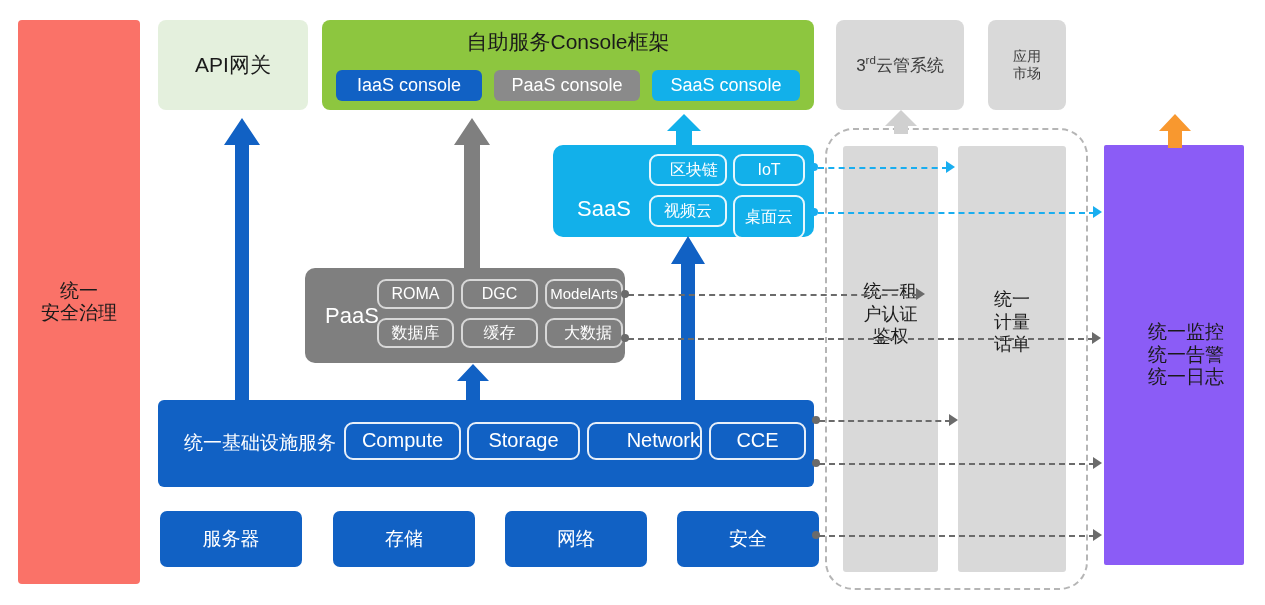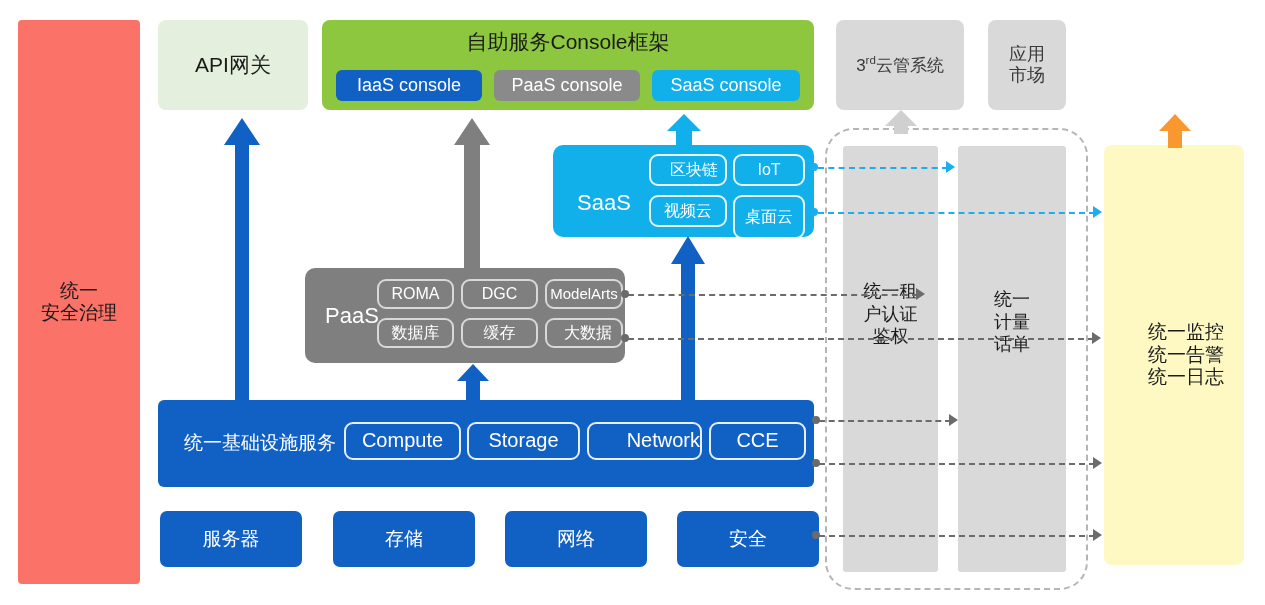--- a/index.html
+++ b/index.html
@@ -3,21 +3,21 @@
 <meta charset="utf-8">
 <style>
   html,body{margin:0;padding:0;background:#ffffff;}
   body{font-family:"Liberation Sans","DejaVu Sans",sans-serif;}
   #stage{position:relative;width:1265px;height:605px;background:#fff;overflow:hidden;}
   .box{position:absolute;box-sizing:border-box;display:flex;align-items:center;justify-content:center;text-align:center;line-height:1.18;}
   .lbl{white-space:pre-line;}
 
   
   .panel-red{background:#fa7268;border-radius:4px;color:#1a1a1a;font-size:19px;}
-  .panel-orange{background:#fef9c3;border-radius:8px;color:#1a1a1a;font-size:19px;padding-left:24px;}
+  .panel-orange{background:#8b5cf6;border-radius:2px;color:#1a1a1a;font-size:19px;padding-left:24px;}
 
   
   .box-apigw{background:#e4f0dd;border-radius:8px;color:#1a1a1a;font-size:21px;}
   .box-console{background:#8dc63f;border-radius:8px;}
   .box-gray{background:#d9d9d9;border-radius:8px;color:#3b3b3b;font-size:17px;}
   .box-orange{background:#f8982f;border-radius:8px;color:#1a1a1a;font-size:17px;}
 
   
   .console-title{position:absolute;left:0;right:0;top:10px;text-align:center;color:#1a1a1a;font-size:21px;}
   .chip{position:absolute;box-sizing:border-box;display:flex;align-items:center;justify-content:center;
@@ -79,21 +79,21 @@
     </div>
     <div class="chip chip-saas" style="left:330px;top:50px;width:148px;">
       <span>SaaS console</span>
     </div>
   </div>
 
   <div class="box box-gray" style="left:836px;top:20px;width:128px;height:90px;">
     <span><span>3</span><span class="sup">rd</span><span>云管系统</span></span>
   </div>
 
-  <div class="box box-gray" style="left:988px;top:20px;width:78px;height:90px;font-size:18px;">
+  <div class="box box-gray" style="left:988px;top:20px;width:78px;height:90px;font-size:14px;">
     <span class="lbl">应用
 市场</span>
   </div>
 
 
   <div class="box panel-orange" style="left:1104px;top:145px;width:140px;height:420px;">
     <span class="lbl">统一监控
 统一告警
 统一日志</span>
   </div>
@@ -104,21 +104,21 @@
   <div class="colcap" style="left:843px;top:274px;width:95px;height:80px;">统一租
 户认证
 鉴权</div>
 
   <div class="graycol" style="left:958px;top:146px;width:108px;height:426px;"></div>
   <div class="colcap" style="left:958px;top:282px;width:108px;height:80px;">统一
 计量
 话单</div>
 
   <div class="box grp-saas" style="left:553px;top:145px;width:261px;height:92px;">
-    <div class="grp-title" style="left:10px;top:12px;width:82px;height:92px;font-size:22px;">SaaS</div>
+    <div class="grp-title" style="left:10px;top:18px;width:82px;height:92px;font-size:22px;">SaaS</div>
     <div class="pill" style="left:96px;top:9px;width:78px;height:32px;padding-left:12px;">
       <span>区块链</span>
     </div>
     <div class="pill" style="left:180px;top:9px;width:72px;height:32px;">
       <span>IoT</span>
     </div>
     <div class="pill" style="left:96px;top:50px;width:78px;height:32px;">
       <span>视频云</span>
     </div>
     <div class="pill" style="left:180px;top:50px;width:72px;height:44px;">

